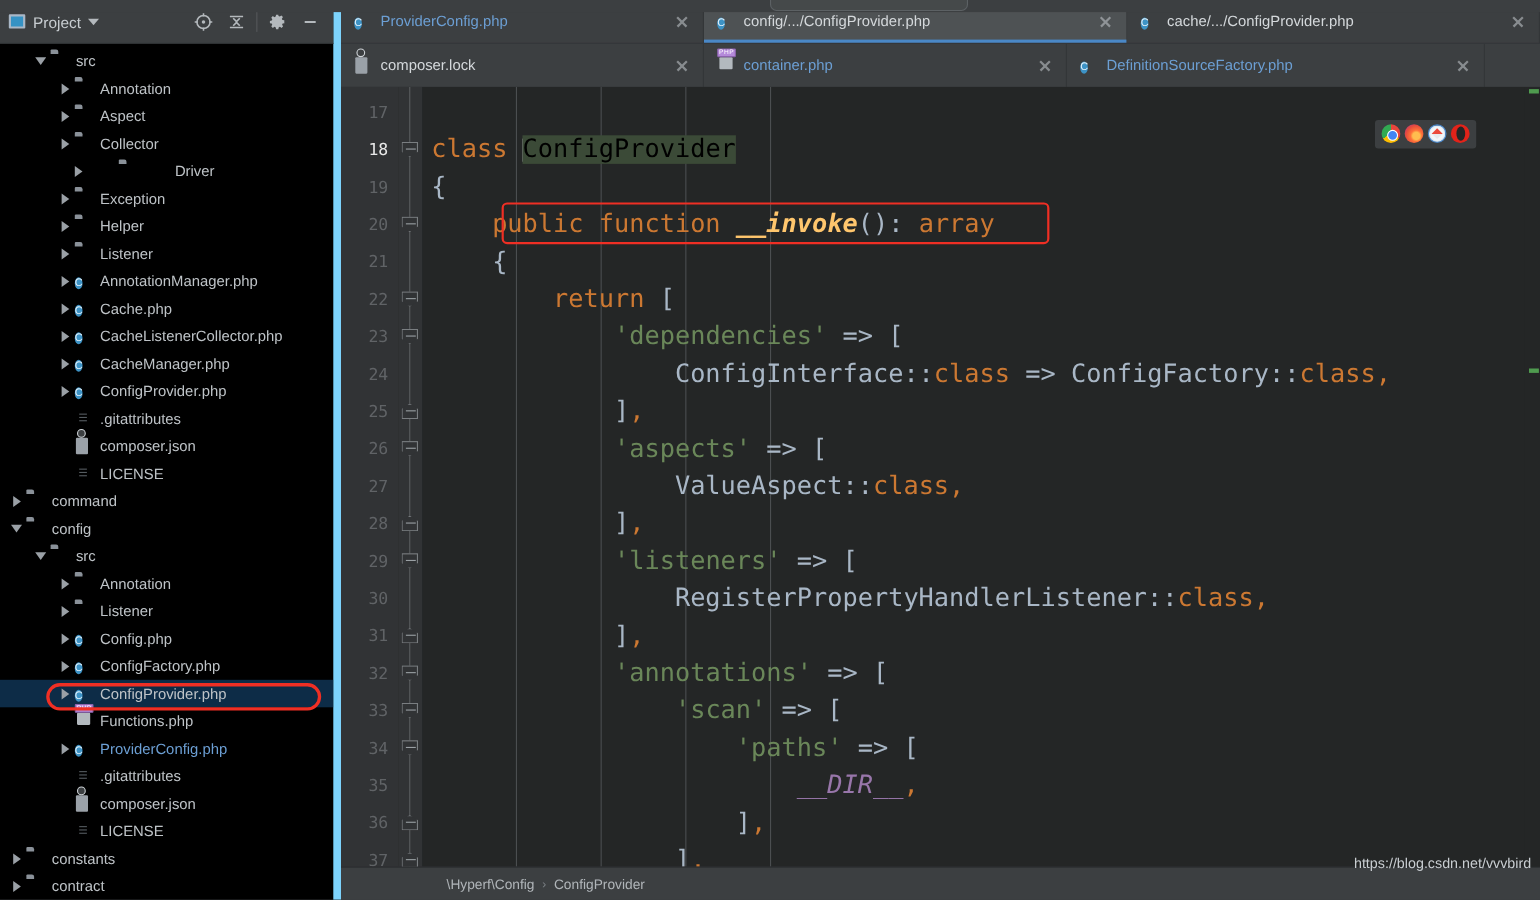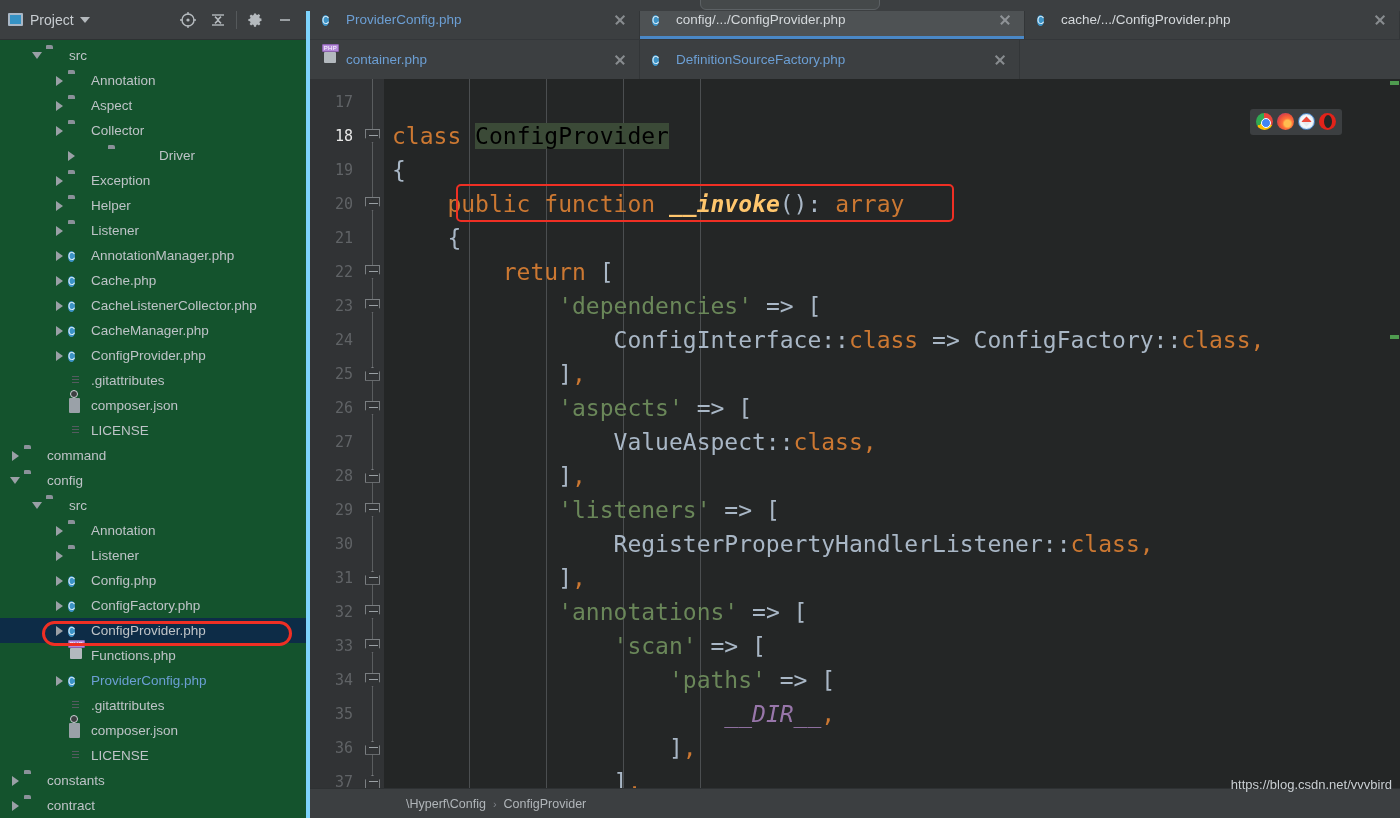--- a/index.html
+++ b/index.html
@@ -26,23 +26,23 @@
     position: absolute; left: 700px; top: -14px; width: 180px; height: 24px;
     border: 1px solid #5c6164; border-radius: 6px; background: #45494a;
   }
 
   
   .body-row { display: flex; flex: 1 1 auto; height: 818px; }
 
   
   .sidebar {
     width: 310px; min-width: 310px; height: 818px;
-    background: #14532d;
+    background: #000000;
     display: flex; flex-direction: column;
-    border-right: 4px solid #7dd3fc;
+    border-right: 7px solid #7dd3fc;
     position: relative;
   }
   .sidebar-header {
     height: 40px; min-height: 40px;
     display: flex; align-items: center;
     padding: 0 6px 0 8px;
     background: #3c3f41;
     border-bottom: 1px solid #2e3133;
   }
   .proj-icon {
@@ -550,20 +550,25 @@
             <span class="tabname white">config/.../ConfigProvider.php</span>
             <span class="tab-close" style="margin-left: auto;"></span>
           </div>
           <div class="tab" style="width: 375px;">
             <span class="ticon" style="margin-right: 0px;"><span class="ic-class">C</span></span>
             <span class="tabname white">cache/.../ConfigProvider.php</span>
             <span class="tab-close" style="margin-left: auto;"></span>
           </div>
         </div>
       <div class="tabrow second" id="tabrow2">
+          <div class="tab" style="width: 330px;">
+            <span class="ticon" style="margin-right: 0px;"><span class="ic-json"><span class="sheet"></span><span class="gear"></span></span></span>
+            <span class="tabname white">composer.lock</span>
+            <span class="tab-close" style="margin-left: auto;"></span>
+          </div>
           <div class="tab" style="width: 330px;">
             <span class="ticon" style="margin-right: 0px;"><span class="ic-php"><span class="sheet"></span><span class="tag">PHP</span></span></span>
             <span class="tabname blue">container.php</span>
             <span class="tab-close" style="margin-left: auto;"></span>
           </div>
           <div class="tab" style="width: 380px;">
             <span class="ticon" style="margin-right: 0px;"><span class="ic-class">C</span></span>
             <span class="tabname blue">DefinitionSourceFactory.php</span>
             <span class="tab-close" style="margin-left: auto;"></span>
           </div>

